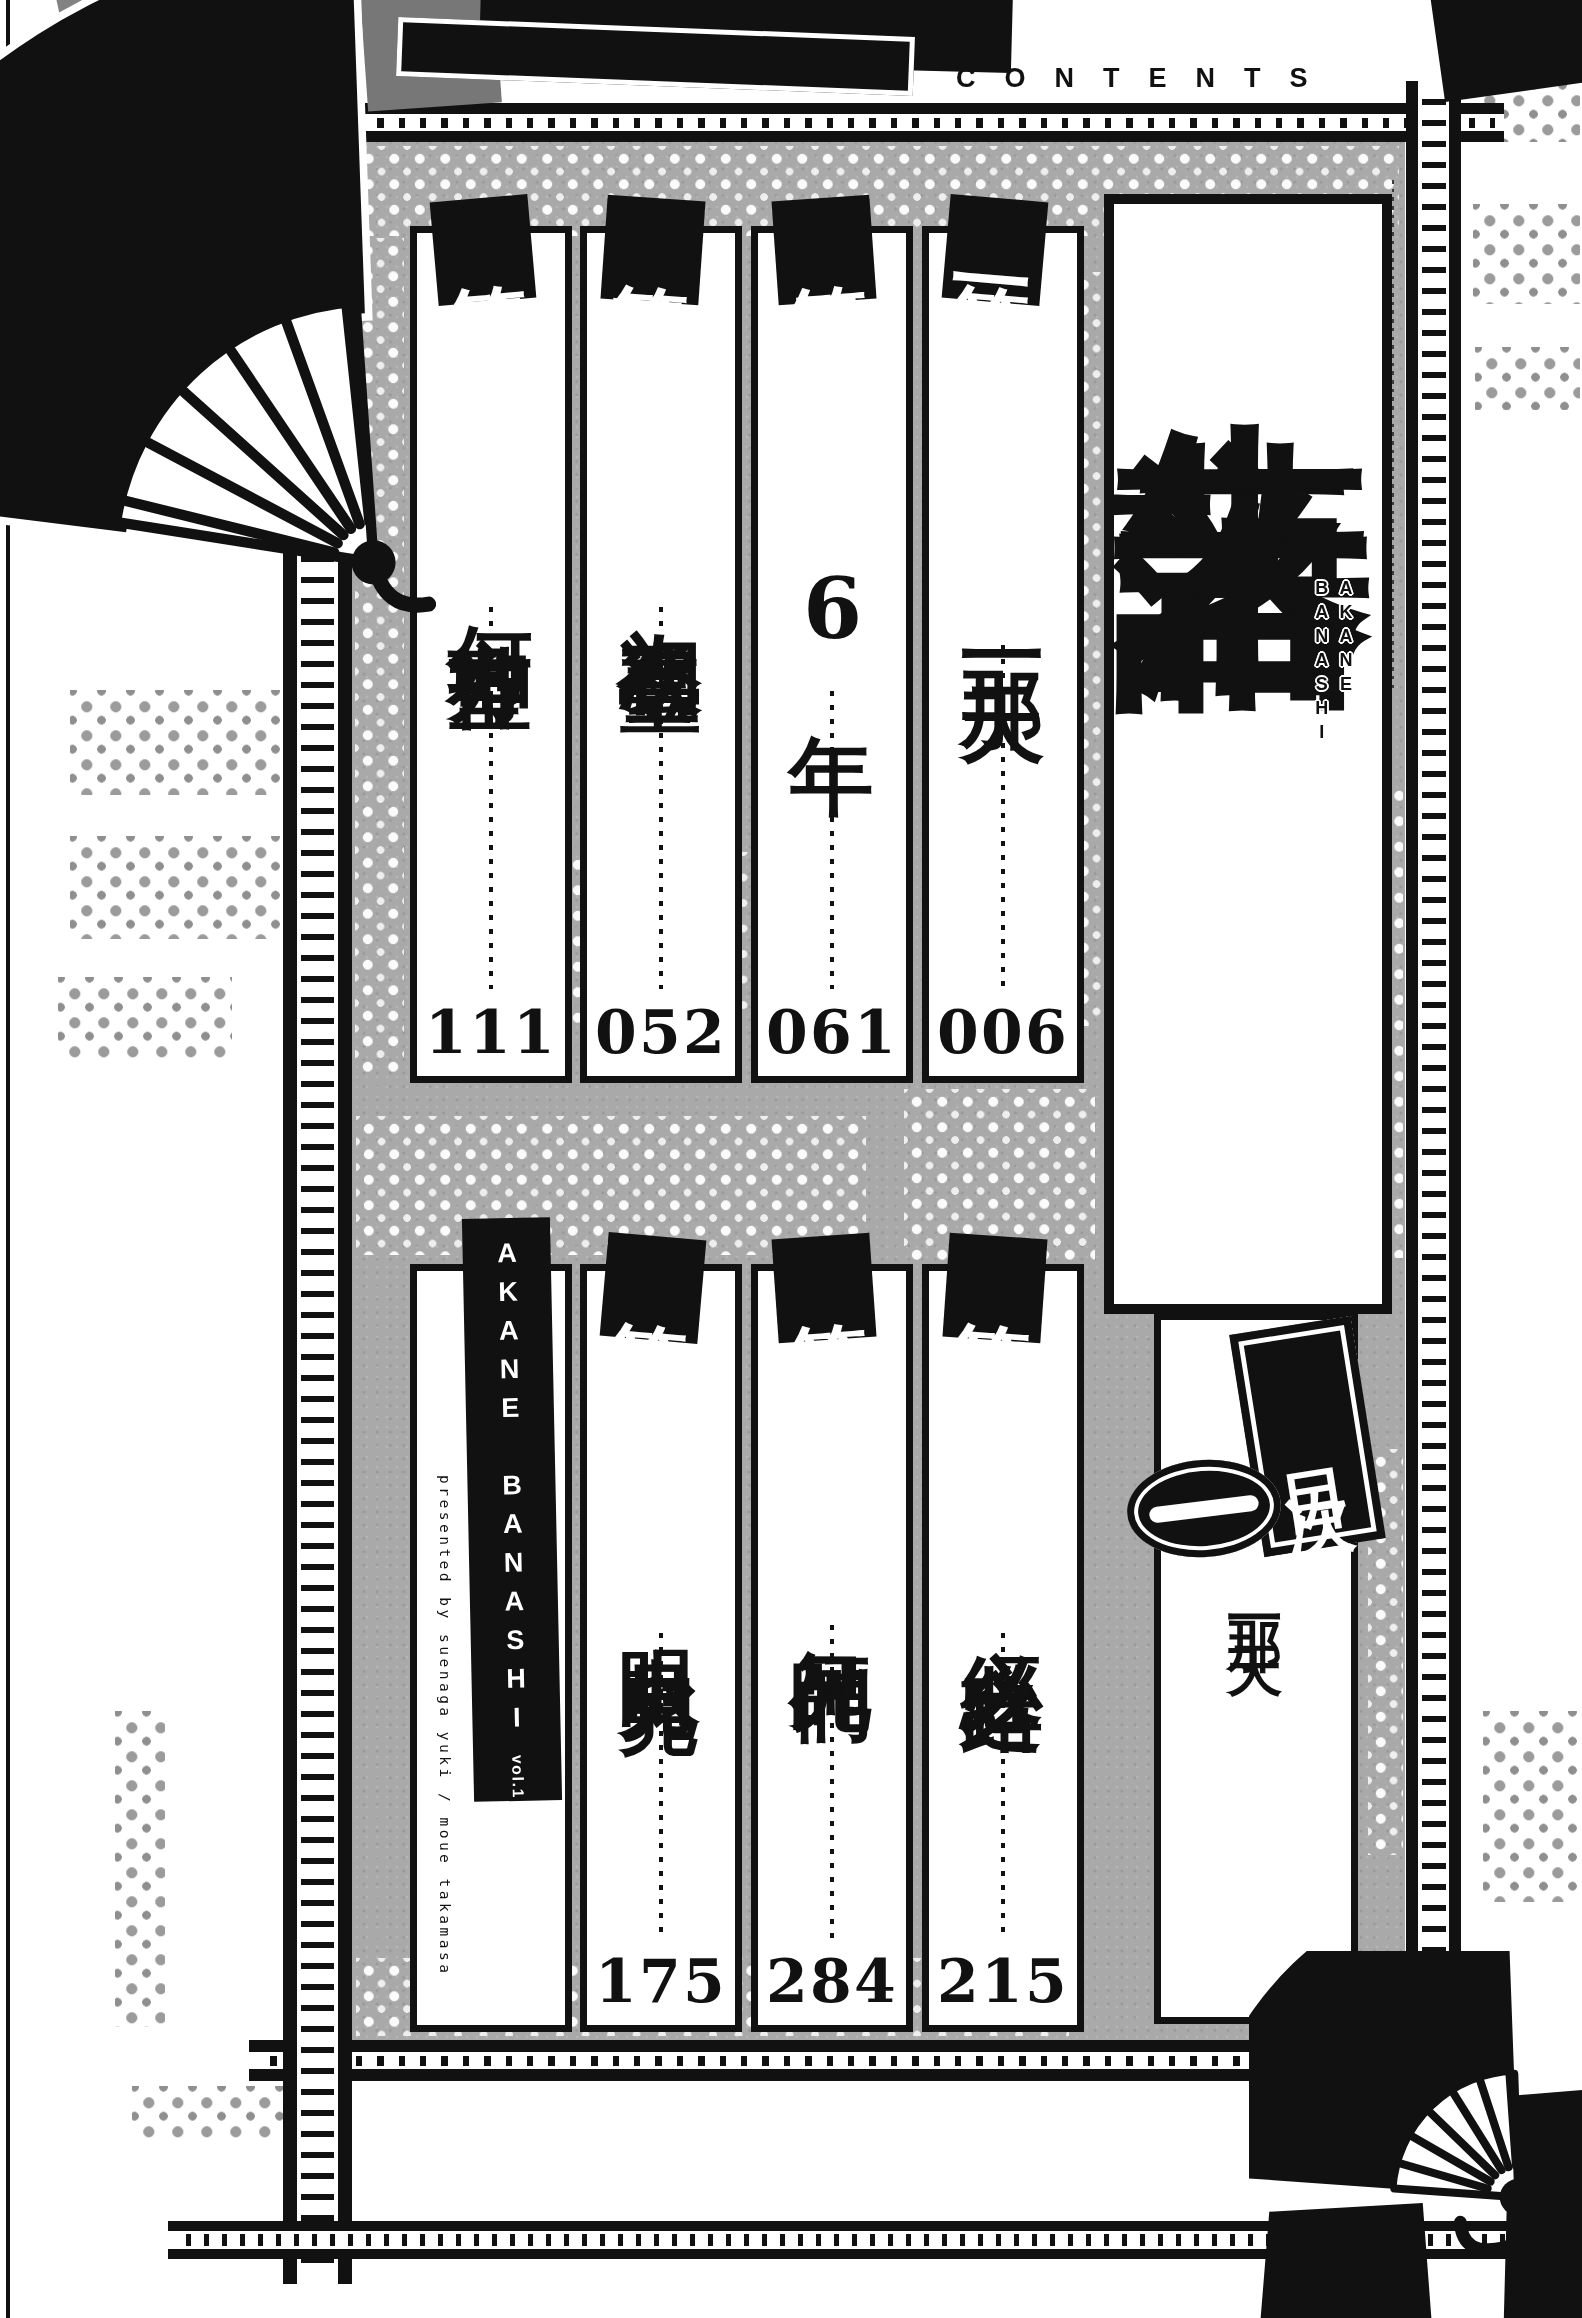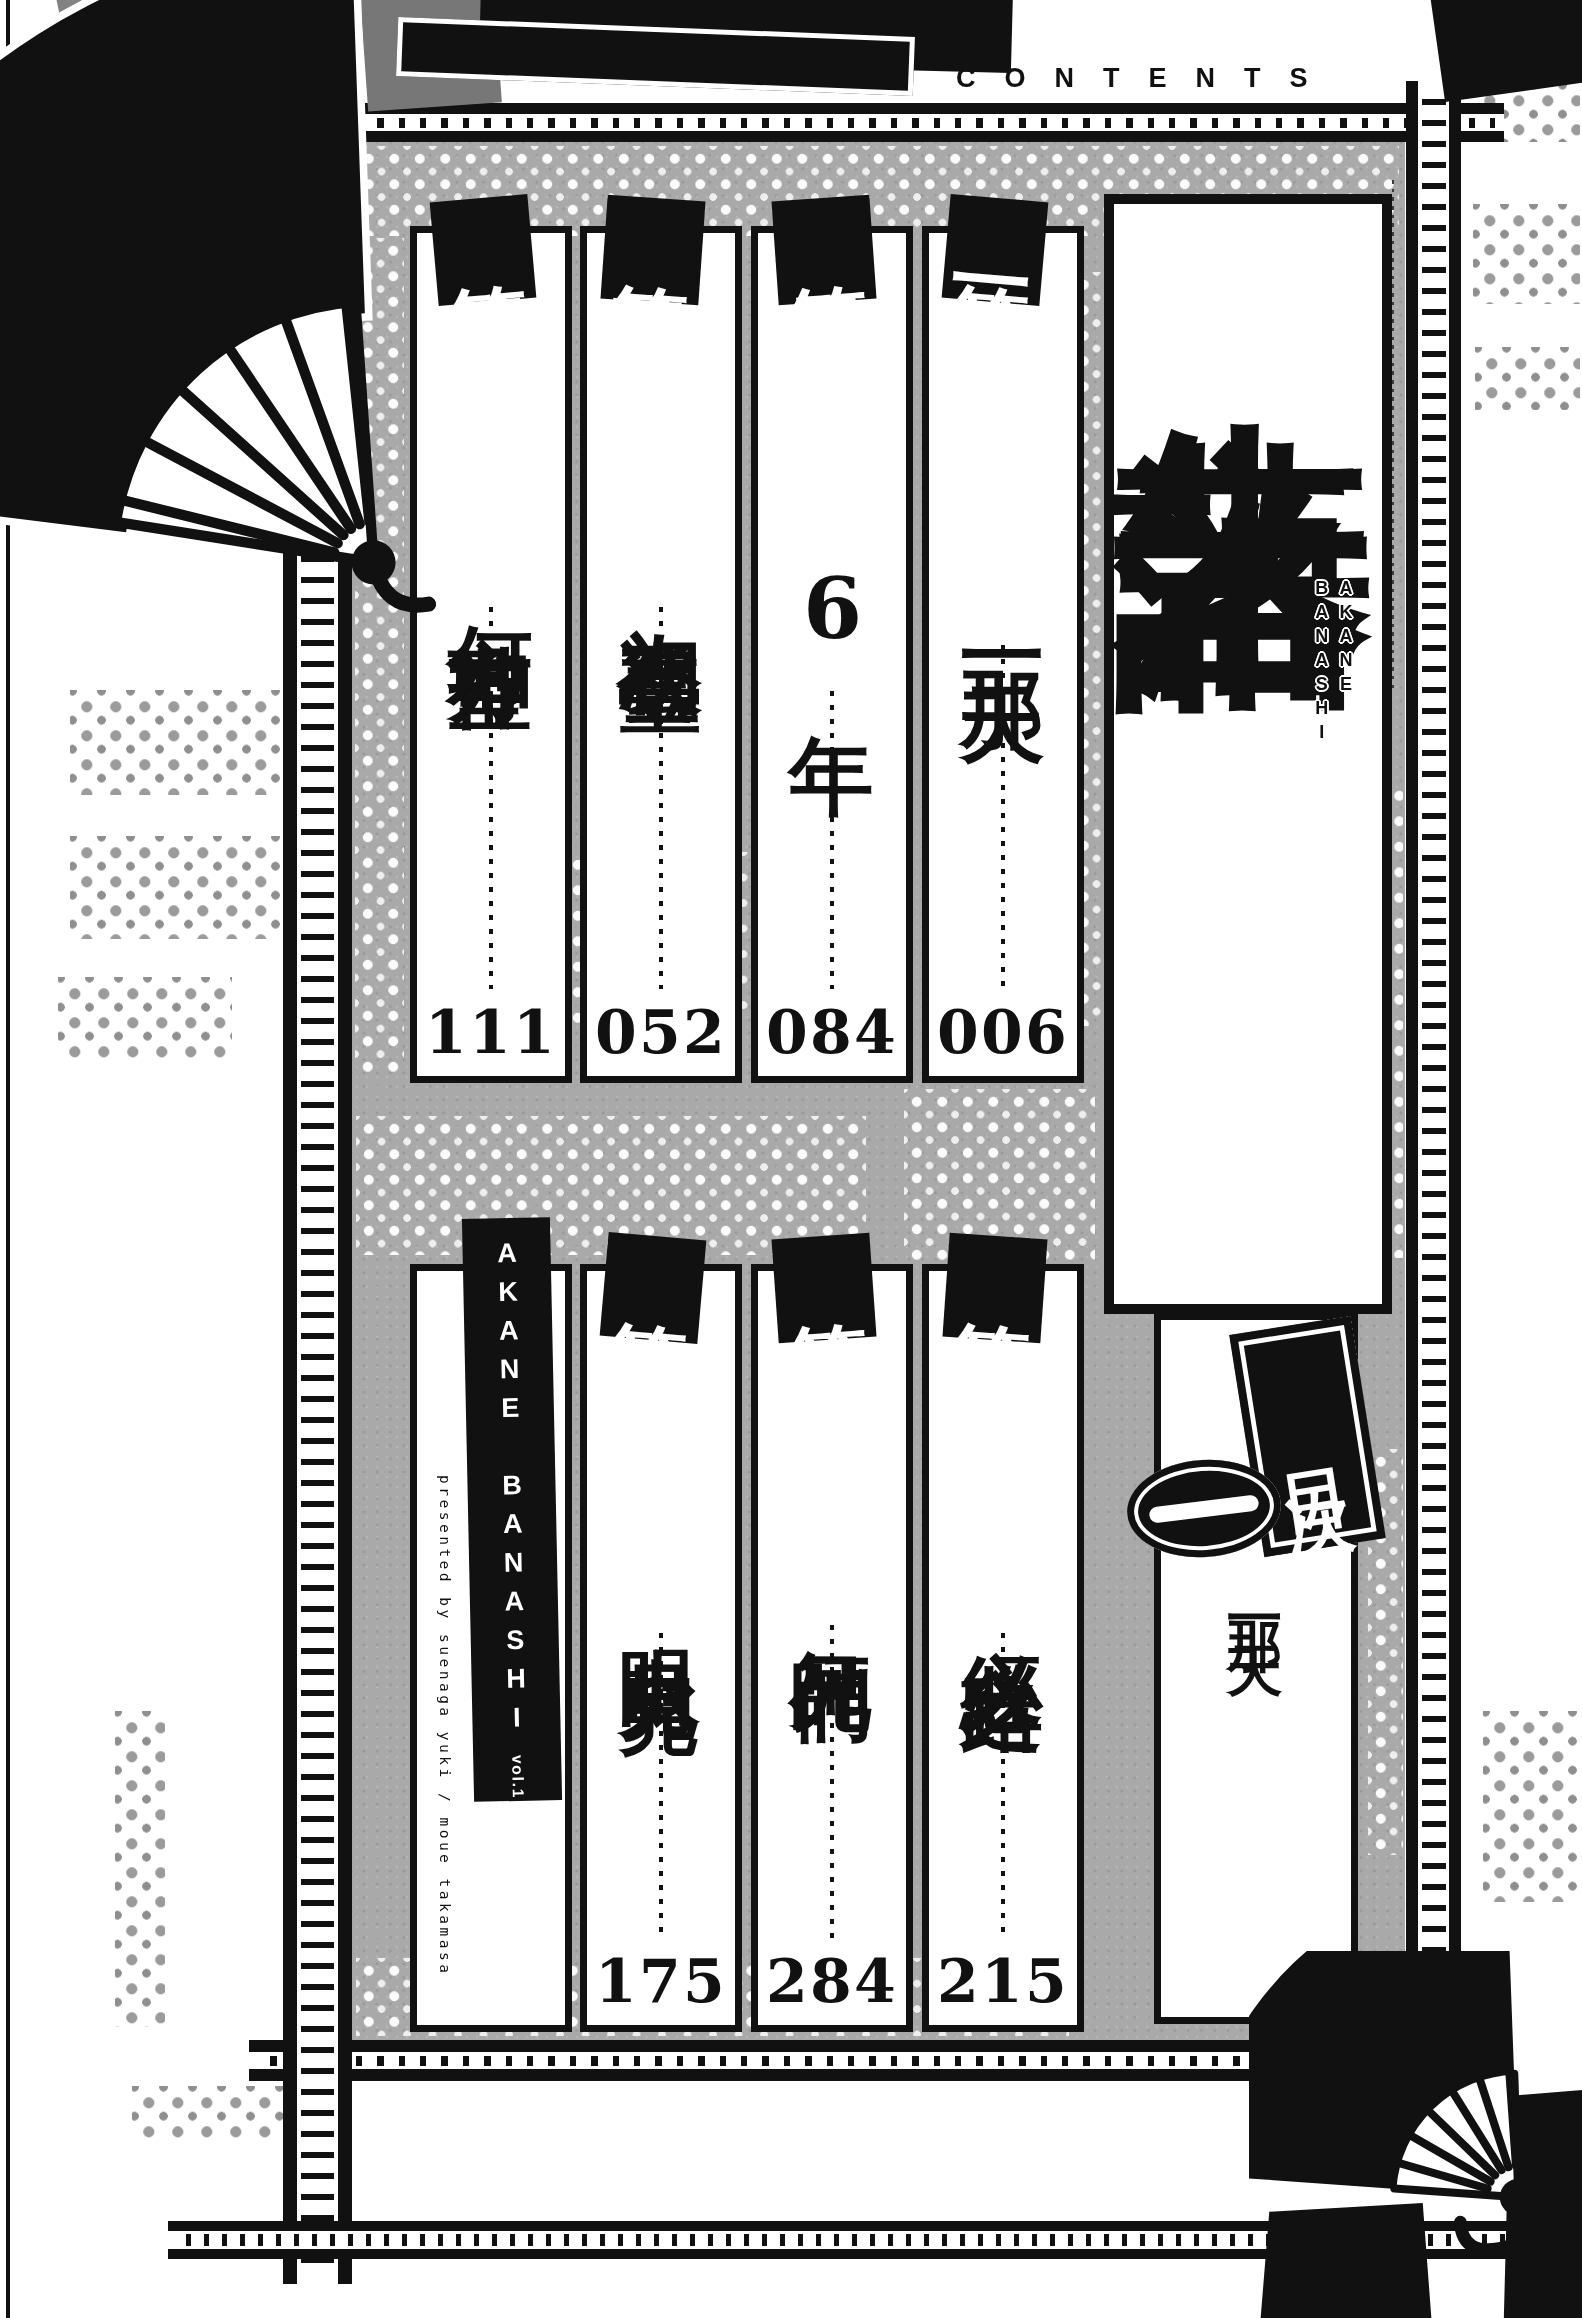--- a/index.html
+++ b/index.html
@@ -183,21 +183,21 @@
   <div class="chapter-col row1 cx1 r1">
     <div class="chap-label tilt-a">第一席</div>
     <div class="col-title mt-tall">那一天</div>
     <div class="leader"></div>
     <div class="page-num">006</div>
   </div>
   <div class="chapter-col row1 cx2 r1">
     <div class="chap-label tilt-b">第二席</div>
     <div class="col-title">6年</div>
     <div class="leader"></div>
-    <div class="page-num">084</div>
+    <div class="page-num">061</div>
   </div>
   <div class="chapter-col row1 cx3 r1">
     <div class="chap-label tilt-c">第三席</div>
     <div class="col-title">初次登臺</div>
     <div class="leader"></div>
     <div class="page-num">052</div>
   </div>
   <div class="chapter-col row1 cx4 r1">
     <div class="chap-label tilt-d">第四席</div>
     <div class="col-title">何方神聖</div>

